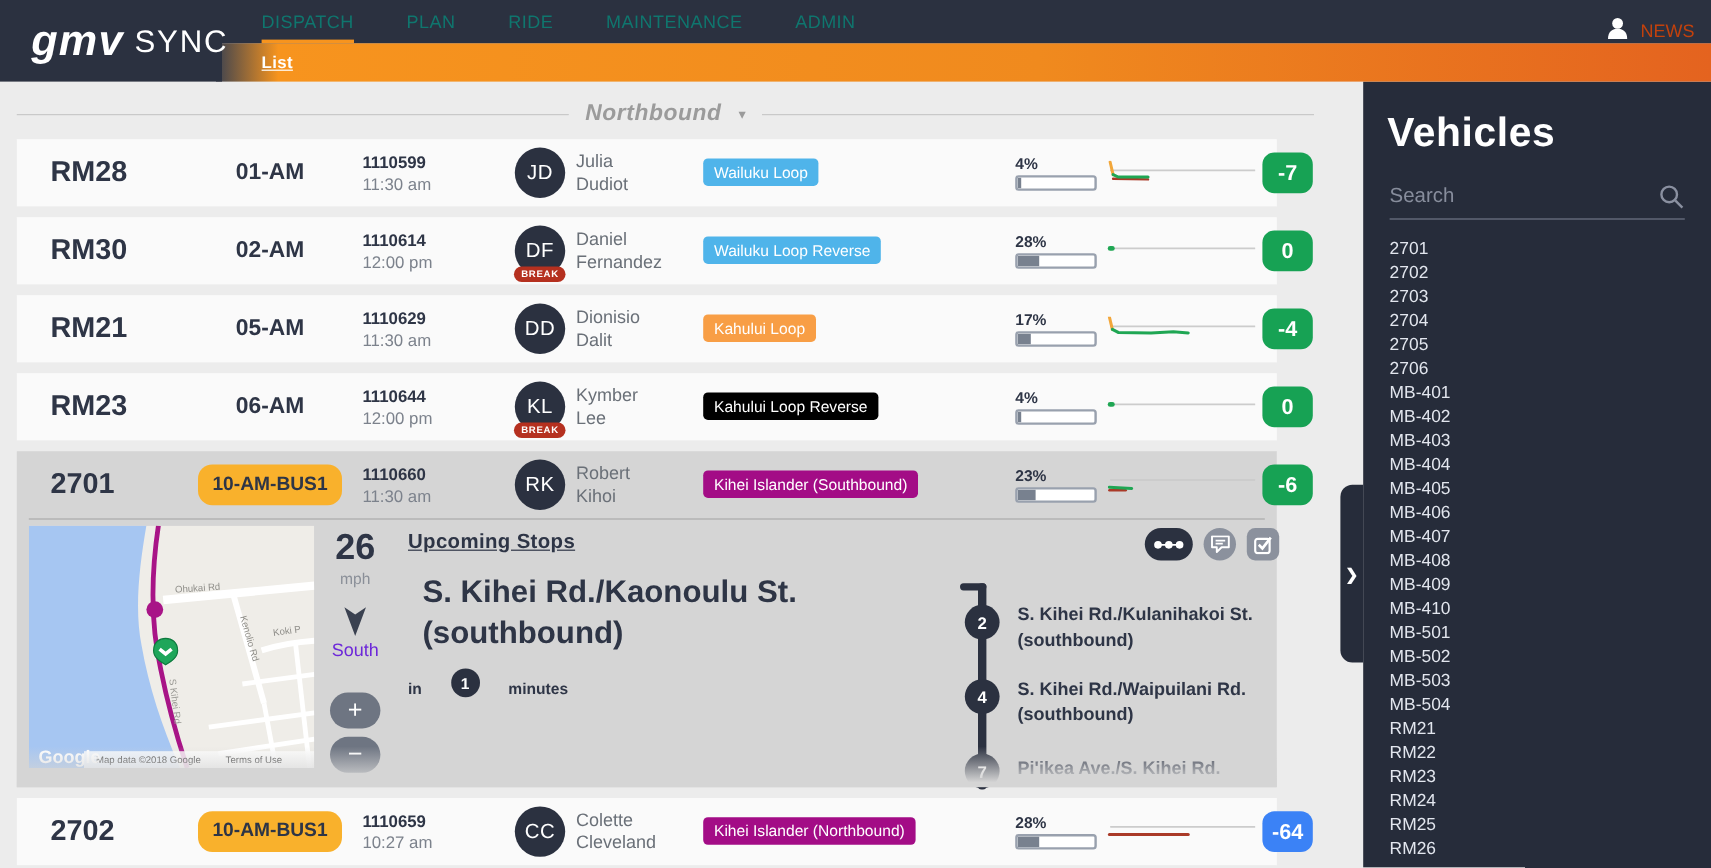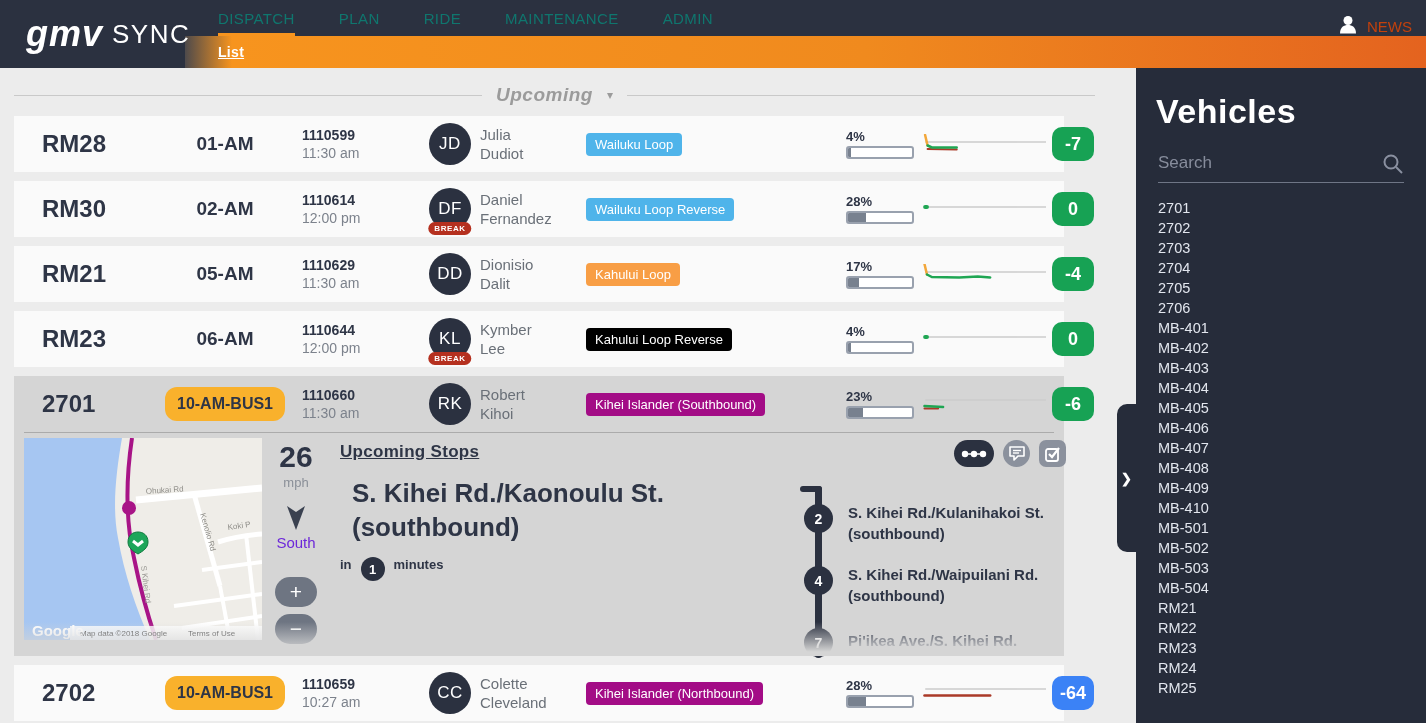--- a/index.html
+++ b/index.html
@@ -65,21 +65,21 @@
   .speed-val { font-size:30px; font-weight:700; color:#2e3546; }
   .speed-unit { font-size:13px; color:#8a8f98; margin-top:1px; }
   .dir-arrow { margin:14px auto 4px; width:22px; height:26px; }
   .dir-label { font-size:15px; color:#6d28d9; }
   .zoom-btn { width:42px; height:30px; border-radius:16px; background:#6e7582; color:#fff; font-size:21px;
     display:flex; align-items:center; justify-content:center; margin:7px auto 0; cursor:pointer; }
   .zoom-btn.first { margin-top:26px; }
   .stops { position:absolute; left:326px; top:66px; width:420px; }
   .stops-title { font-weight:700; font-size:17px; color:#2e3546; text-decoration:underline; letter-spacing:0.3px; cursor:pointer; display:inline-block; }
   .next-stop { margin-top:14px; font-weight:700; font-size:26px; color:#2e3546; line-height:34px;margin-left:12px; }
-  .eta { margin-top:13px; display:flex; align-items:flex-start; gap:9px; font-weight:700; font-size:13px; color:#2e3546; }
+  .eta { margin-top:13px; display:flex; align-items:flex-end; gap:24px; font-weight:700; font-size:13px; color:#2e3546; }
   .eta-circle { width:24px; height:24px; border-radius:50%; background:#2b3140; color:#fff;
     display:flex; align-items:center; justify-content:center; font-size:13px; font-weight:700; }
   .panel-icons { position:absolute; left:940px; top:64px; display:flex; gap:9px; align-items:center; }
   .icon-pill { width:40px; height:27px; border-radius:14px; background:#2b3140; display:flex; align-items:center; justify-content:center; cursor:pointer; }
   .icon-circle { width:27px; height:27px; border-radius:50%; background:#8b919d; display:flex; align-items:center; justify-content:center; cursor:pointer; }
   .icon-square { width:27px; height:27px; border-radius:7px; background:#8b919d; display:flex; align-items:center; justify-content:center; cursor:pointer; }
   .tl-stub { position:absolute; left:786px; top:110px; width:22px; height:6px; background:#2b3140; border-radius:3px; }
   .tl-line { position:absolute; left:801px; top:110px; width:7px; height:172px; background:#2b3140; border-radius:3px; }
   .tl-circle { position:absolute; left:790px; width:29px; height:29px; border-radius:50%; background:#2b3140; color:#fff;
     font-weight:700; font-size:14px; display:flex; align-items:center; justify-content:center; }
@@ -125,21 +125,21 @@
           <path d="M4,20.5 C4,14 8,12 12,12 C16,12 20,14 20,20.5 Z" fill="#fff"></path>
         </svg>
     </span>
     <span>NEWS</span>
   </div>
   <div class="list-link">List</div>
 
   <div class="main">
     <div class="sched">
       <div class="sched-line"></div>
-      <span class="sched-label">Upcoming</span>
+      <span class="sched-label">Northbound</span>
       <span class="sched-caret">▾</span>
       <div class="sched-line"></div>
     </div>
 
     <div class="row">
       <div class="cell-vehicle">RM28</div>
       <div class="cell-run">01-AM</div>
       <div class="cell-trip">
         <div class="trip-id">1110599</div>
         <div class="trip-time">11:30 am</div>
@@ -470,17 +470,18 @@
         <div class="sb-item">MB-410</div>
         <div class="sb-item">MB-501</div>
         <div class="sb-item">MB-502</div>
         <div class="sb-item">MB-503</div>
         <div class="sb-item">MB-504</div>
         <div class="sb-item">RM21</div>
         <div class="sb-item">RM22</div>
         <div class="sb-item">RM23</div>
         <div class="sb-item">RM24</div>
         <div class="sb-item">RM25</div>
+        <div class="sb-item">RM26</div>
       </div>
   </div>
   <div class="collapse-tab">❯</div>
 
 </div>
 
 </body></html>

